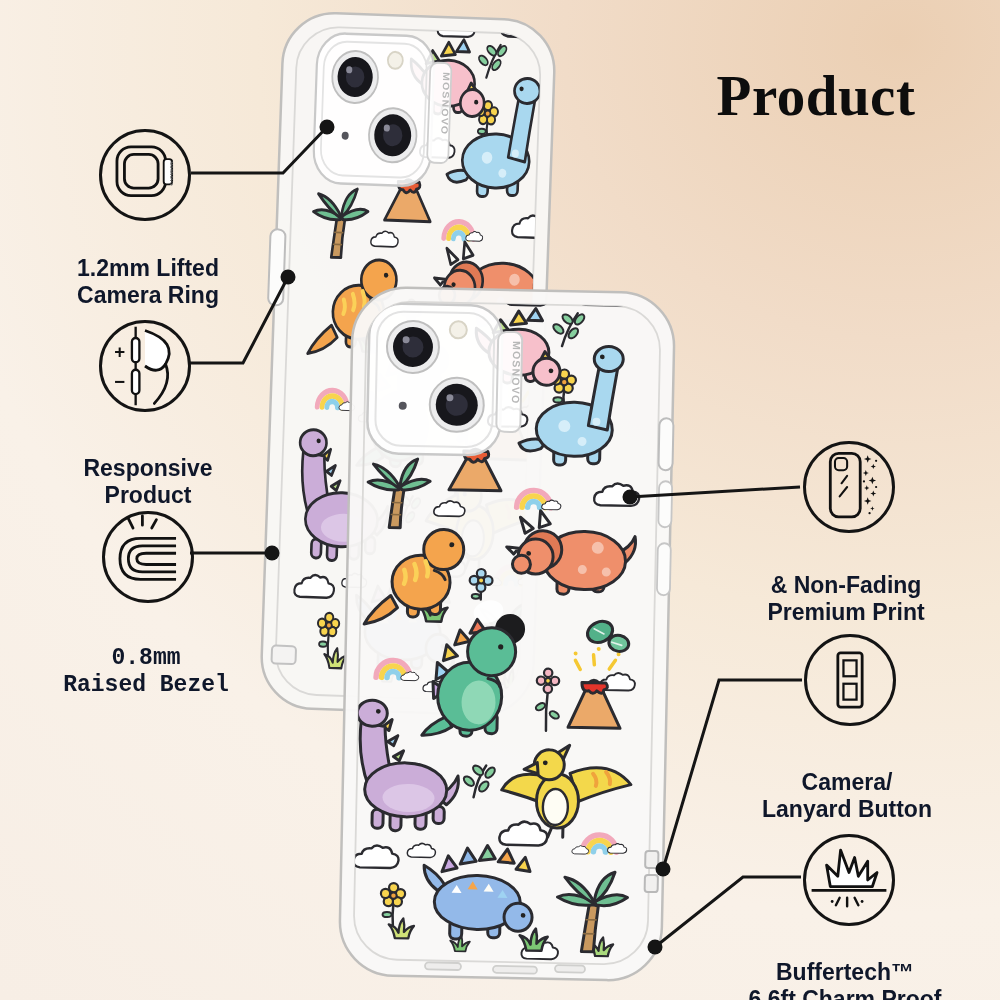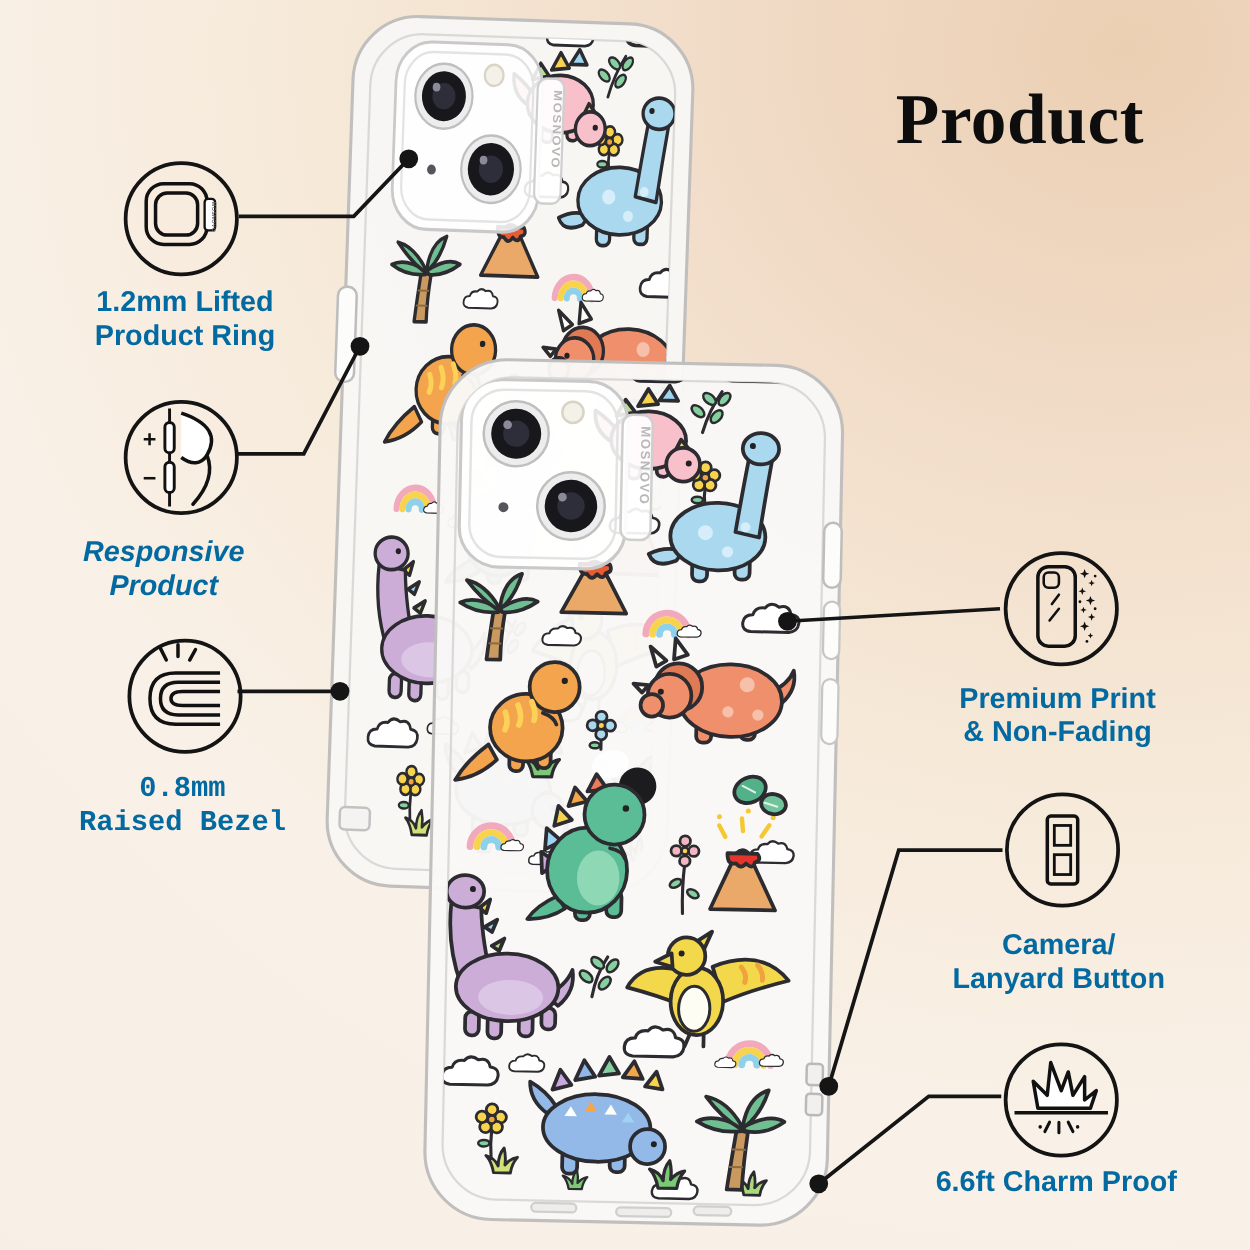--- a/index.html
+++ b/index.html
@@ -15,21 +15,21 @@
     font-size:57px;font-weight:bold;color:#0d0d0d;text-align:center;line-height:75px;letter-spacing:0.5px;
   }
   .title span{display:block;font-family:Liberation Serif, serif;}
   .fcircle{
     position:absolute;width:86px;height:86px;border:3px solid #141414;border-radius:50%;
     display:flex;align-items:center;justify-content:center;background:transparent;
   }
   .fcircle svg{width:86px;height:86px;display:block;}
   .flabel{
     position:absolute;width:240px;text-align:center;
-    font-size:23px;font-weight:bold;color:#0369a1;line-height:27px;
+    font-size:23px;font-weight:bold;color:#0f172a;line-height:27px;margin-top:27px;
   }
   .flabel span{display:block;}
 </style>
 </head>
 <body>
 
 <div class="stage">
 
 <svg class="scene" viewBox="0 0 1000 1000">
   <defs>
@@ -375,35 +375,35 @@
 <div class="fcircle" style="left:99px;top:129px;">
   <svg viewBox="0 0 92 92">
     <rect x="16" y="16" width="52" height="52" rx="15" fill="none" stroke="#111" stroke-width="3"></rect>
     <rect x="24" y="24" width="36" height="36" rx="10" fill="none" stroke="#111" stroke-width="3"></rect>
     <rect x="66" y="29" width="9" height="27" rx="3" fill="#fff" stroke="#111" stroke-width="2"></rect>
     <text transform="translate(72.5 31.5) rotate(90)" font-size="4.6" letter-spacing="0.3" font-weight="bold" fill="#666" font-family="Liberation Sans, sans-serif">MOSNOVO</text>
   </svg>
 </div>
 <div class="flabel" style="left:28px;top:228px;">
   <span>1.2mm Lifted</span>
-  <span>Product Ring</span>
+  <span>Camera Ring</span>
 </div>
 
 <div class="fcircle" style="left:99px;top:320px;">
   <svg viewBox="0 0 92 92">
     <path d="M36,4 V88" stroke="#111" stroke-width="2.5" fill="none"></path>
     <rect x="32" y="16" width="8" height="26" rx="4" fill="#fff" stroke="#111" stroke-width="2.5"></rect>
     <rect x="32" y="50" width="8" height="26" rx="4" fill="#fff" stroke="#111" stroke-width="2.5"></rect>
     <text x="13" y="37" font-size="20" font-weight="bold" fill="#111" font-family="Liberation Sans, sans-serif">+</text>
     <text x="13" y="70" font-size="20" font-weight="bold" fill="#111" font-family="Liberation Sans, sans-serif">−</text>
     <path d="M46,8 Q82,20 68,44 Q60,56 46,46" fill="#fff" stroke="#111" stroke-width="3" stroke-linejoin="round"></path>
     <path d="M68,44 Q76,64 56,86" fill="none" stroke="#111" stroke-width="3" stroke-linecap="round"></path>
   </svg>
 </div>
-<div class="flabel" style="left:11px;top:428px;font-style:italic;">
+<div class="flabel" style="left:28px;top:428px;">
   <span>Responsive</span>
   <span>Product</span>
 </div>
 
 <div class="fcircle" style="left:102px;top:511px;">
   <svg viewBox="0 0 92 92">
     <path d="M30,15 L25,5 M40,12 L40,2 M50,15 L55,6" stroke="#111" stroke-width="3" stroke-linecap="round" fill="none"></path>
     <path d="M76,26 L38,26 Q16,26 16,48 Q16,70 38,70 L76,70" fill="none" stroke="#111" stroke-width="3"></path>
     <path d="M76,34 L40,34 Q25,34 25,48 Q25,62 40,62 L76,62" fill="none" stroke="#111" stroke-width="3"></path>
     <path d="M76,42 L44,42 Q34,42 34,48 Q34,54 44,54 L76,54" fill="none" stroke="#111" stroke-width="3"></path>
@@ -429,22 +429,22 @@
       <path d="M0,-4 L1.1,-1.1 L4,0 L1.1,1.1 L0,4 L-1.1,1.1 L-4,0 L-1.1,-1.1 Z" transform="translate(66,61)"></path>
       <path d="M0,-4 L1.1,-1.1 L4,0 L1.1,1.1 L0,4 L-1.1,1.1 L-4,0 L-1.1,-1.1 Z" transform="translate(71,69) scale(0.6)"></path>
       <circle cx="75" cy="18" r="1.2"></circle>
           <circle cx="62" cy="40" r="1.2"></circle>
       <circle cx="75" cy="46" r="1.2"></circle>
           <circle cx="68" cy="74" r="1.2"></circle>
     </g>
   </svg>
 </div>
 <div class="flabel" style="left:726px;top:545px;">
+  <span>&amp; Non-Fading</span>
   <span>Premium Print</span>
-  <span>&amp; Non-Fading</span>
 </div>
 
 <div class="fcircle" style="left:804px;top:634px;">
   <svg viewBox="0 0 92 92">
     <rect x="33" y="17" width="26" height="58" rx="3" fill="none" stroke="#111" stroke-width="3"></rect>
     <rect x="39" y="25" width="14" height="17" fill="none" stroke="#111" stroke-width="2.4"></rect>
     <rect x="39" y="50" width="14" height="17" fill="none" stroke="#111" stroke-width="2.4"></rect>
   </svg>
 </div>
 <div class="flabel" style="left:727px;top:742px;">
@@ -455,16 +455,17 @@
 <div class="fcircle" style="left:803px;top:834px;">
   <svg viewBox="0 0 92 92">
     <path d="M6,57 H86" stroke="#111" stroke-width="3" fill="none"></path>
     <path d="M26,53 L22,30 L34,42 L37,14 L46,38 L52,22 L56,42 L66,26 L66,46 L76,38 L71,53 Z" fill="#fff" stroke="#111" stroke-width="3" stroke-linejoin="round"></path>
     <path d="M36,65 L32,73 M44,65 L44,74 M52,65 L56,73" stroke="#111" stroke-width="2.6" stroke-linecap="round" fill="none"></path>
     <circle cx="28" cy="69" r="1.5" fill="#111"></circle>
         <circle cx="60" cy="69" r="1.5" fill="#111"></circle>
   </svg>
 </div>
 <div class="flabel" style="left:725px;top:932px;">
+  <span>Buffertech™</span>
   <span>6.6ft Charm Proof</span>
 </div>
 
 </div>
 
 </body></html>

